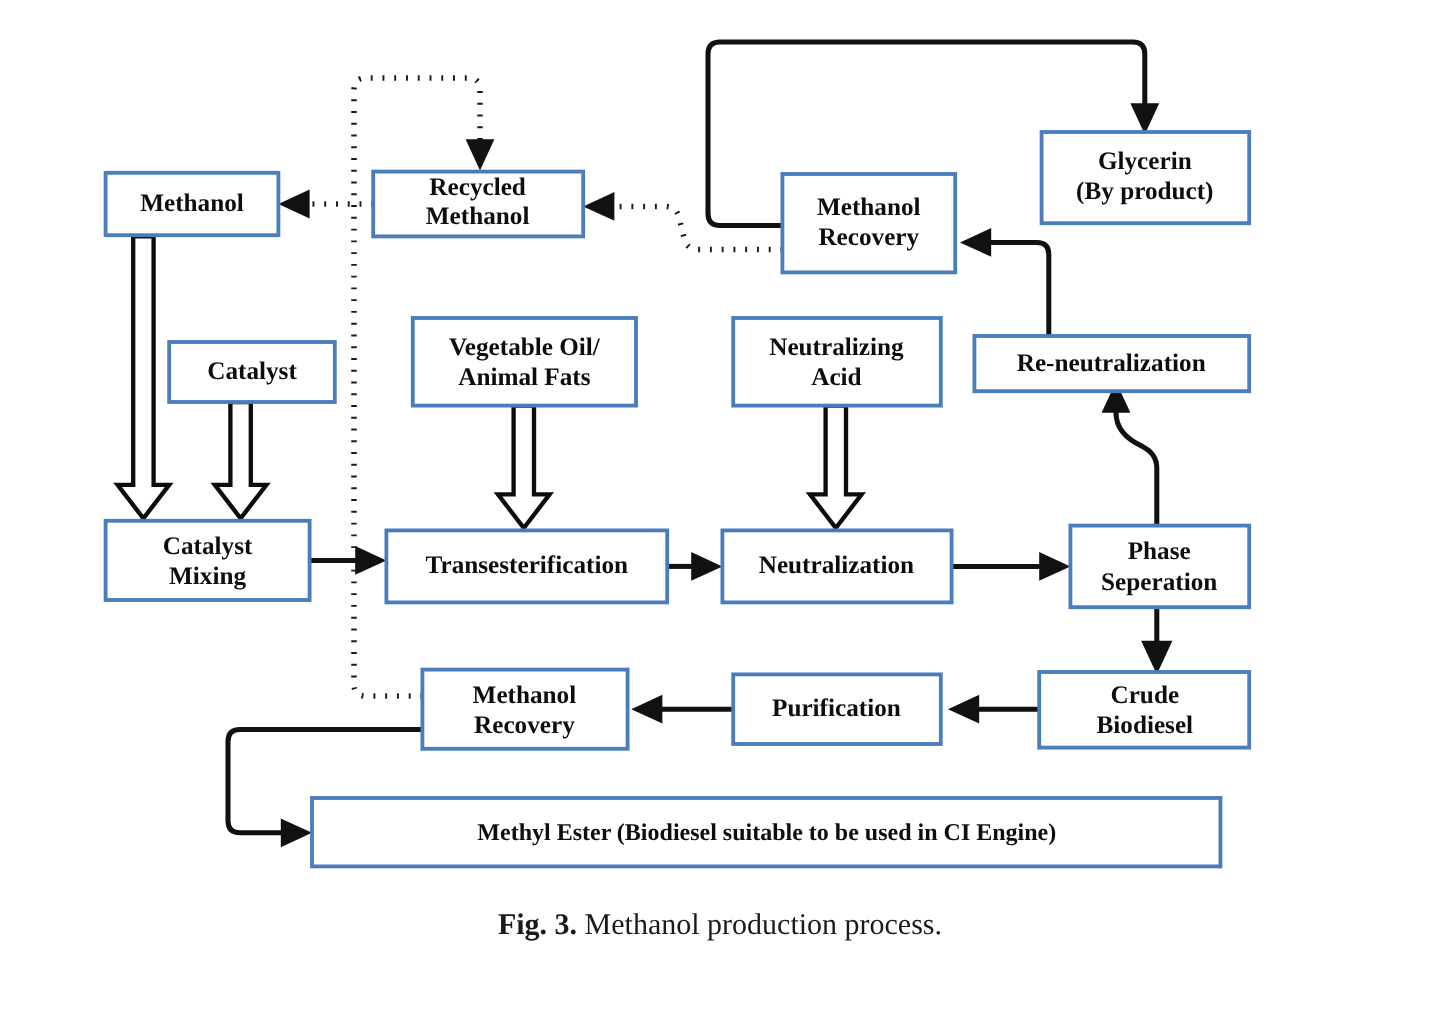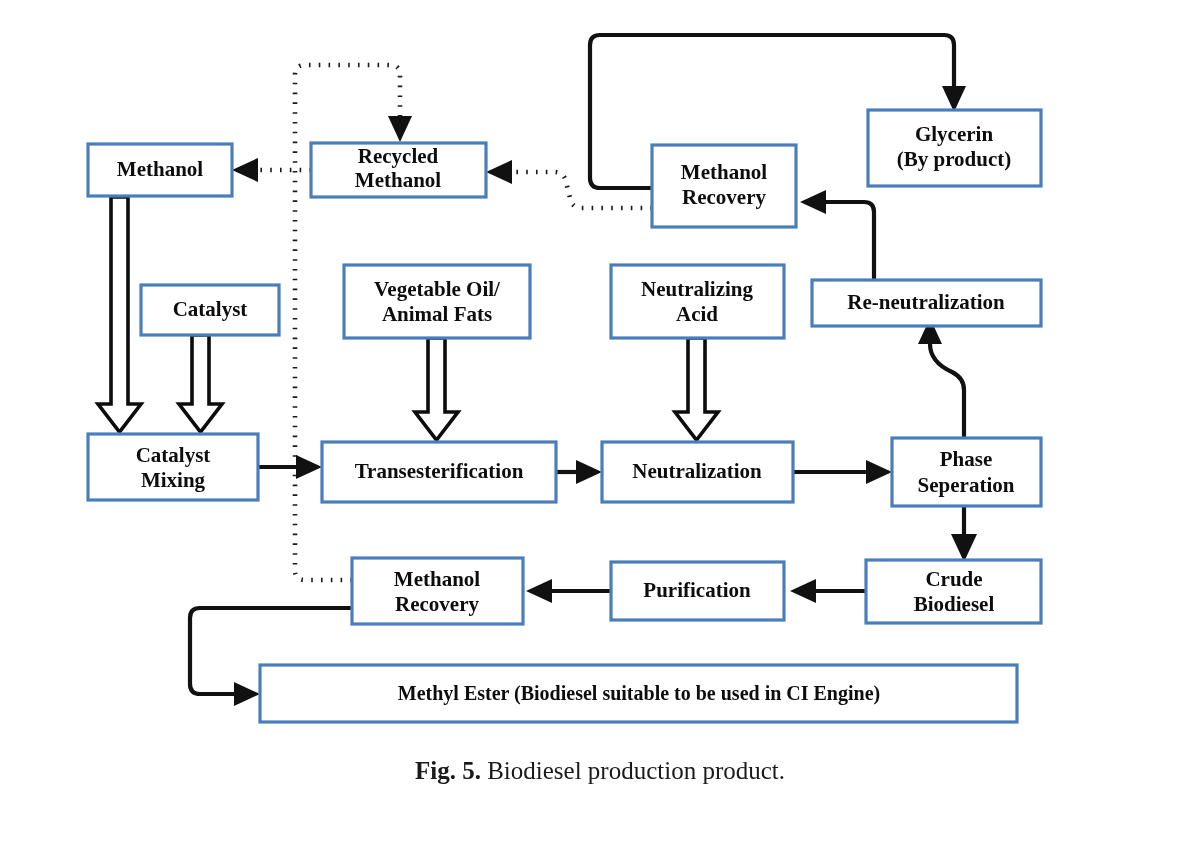--- a/index.html
+++ b/index.html
@@ -254,17 +254,17 @@
     </g>
 
     <g>
       <rect class="node-rect" x="260" y="665" width="757" height="57"></rect>
       <text class="node-label wide-label" x="639" y="695">Methyl Ester (Biodiesel suitable to be used in CI Engine)</text>
     </g>
 
   </svg>
 
   <div class="caption" style="top:757px;">
-    <span class="caption-prefix">Fig. 5.</span>
-    <span>Biodiesel production product.</span>
+    <span class="caption-prefix">Fig. 3.</span>
+    <span>Methanol production process.</span>
   </div>
 
 </div>
 
 </body></html>

